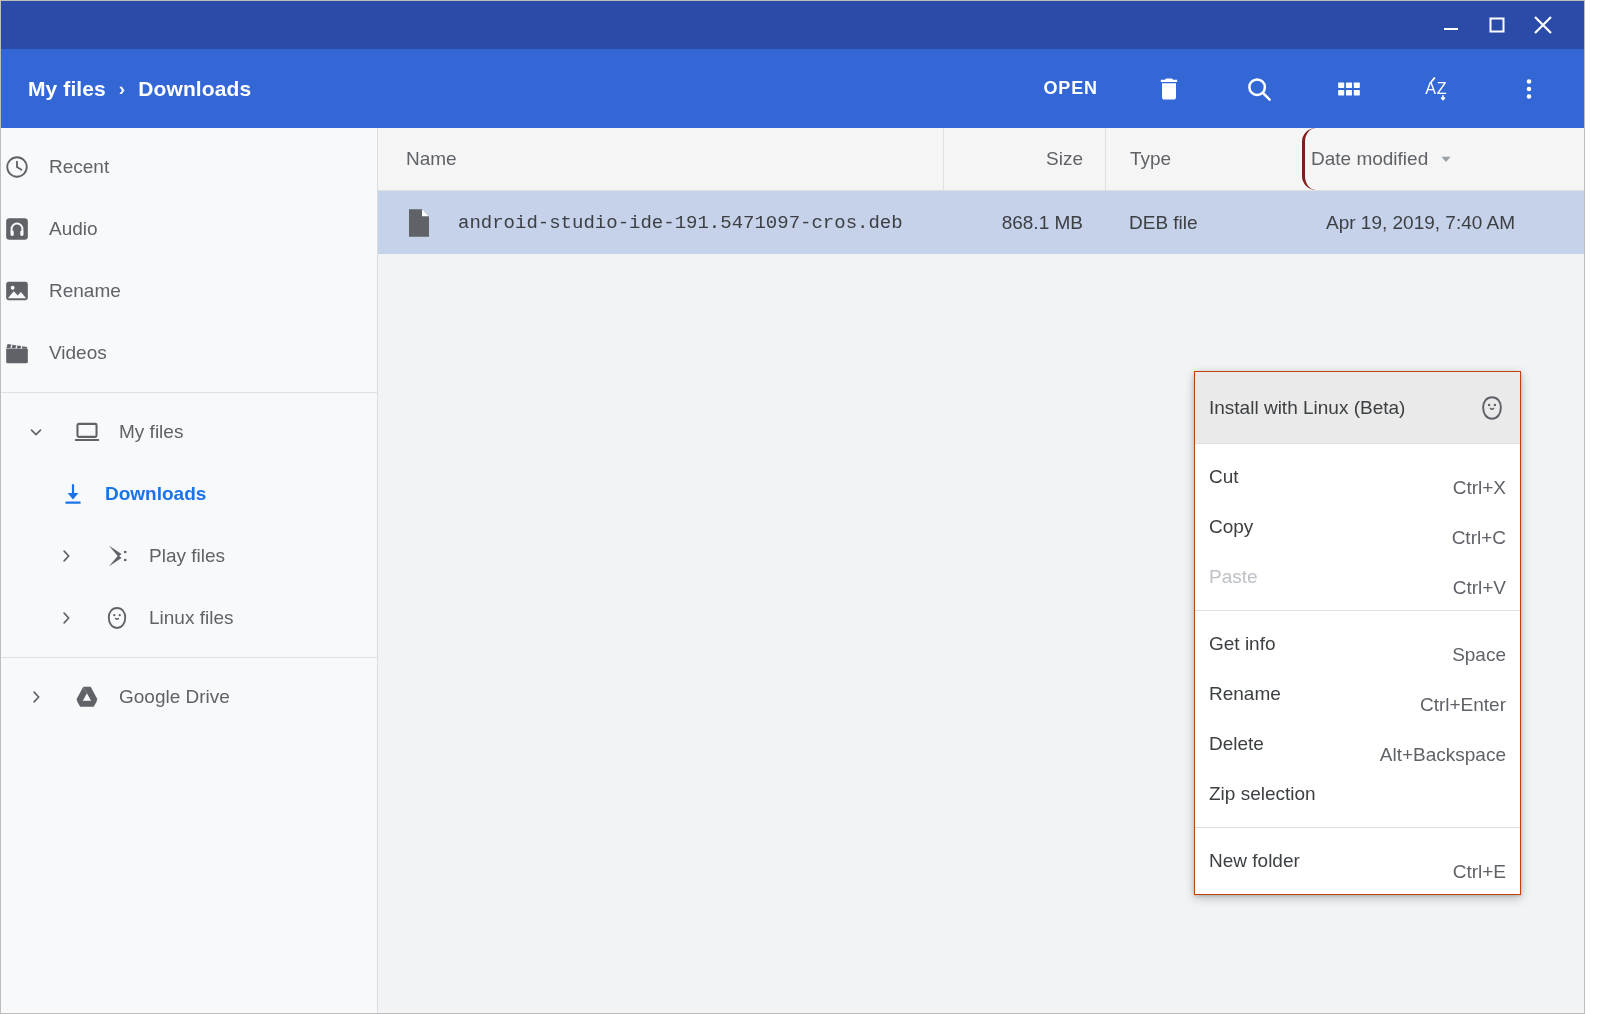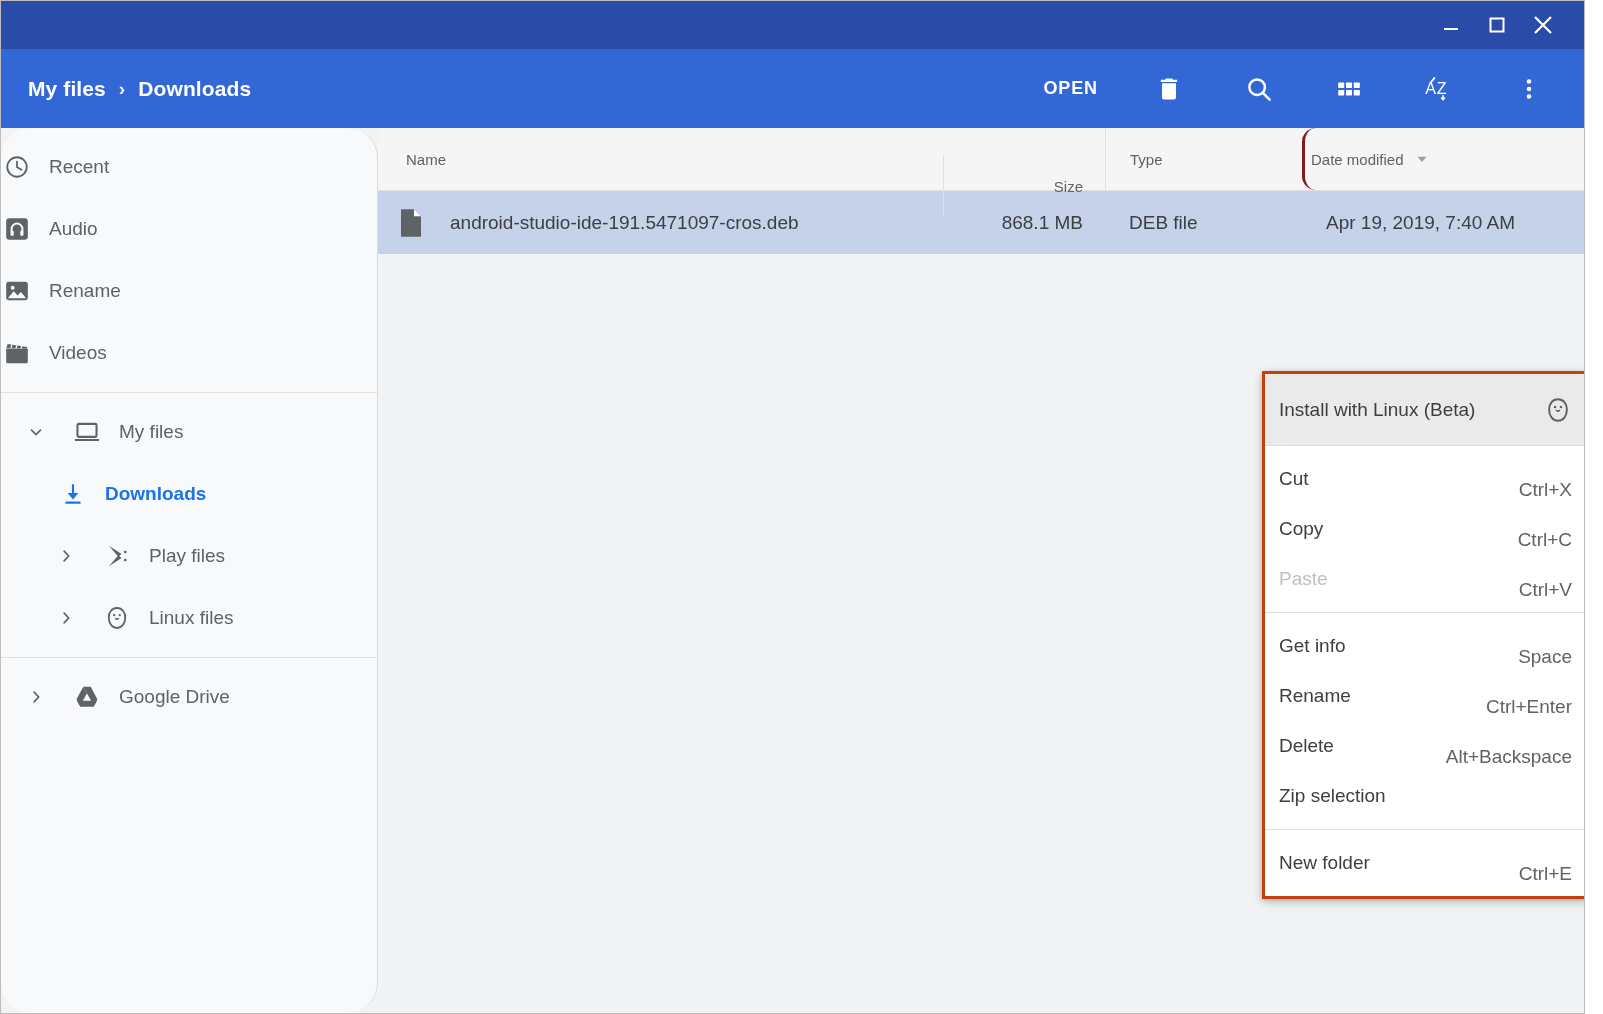--- a/index.html
+++ b/index.html
@@ -106,21 +106,20 @@
   }
 
   
   #sidebar {
     width: 377px;
     background: #f8f9fa;
     border-right: 1px solid #dadce0;
     box-sizing: border-box;
     overflow: hidden;
     flex-shrink: 0;
-    border-radius: 30px;
   }
   .nav-section { padding: 8px 0; }
   .nav-section + .nav-section { border-top: 1px solid #e0e0e0; }
 
   .nav-item {
     display: flex;
     align-items: center;
     height: 62px;
     cursor: default;
     color: #5f6368;
@@ -154,26 +153,26 @@
 
   
   #main {
     flex: 1;
     position: relative;
     background: #f1f3f4;
     overflow: hidden;
   }
   #list-header {
     display: flex;
-    align-items: flex-start;
+    align-items: flex-end;
     height: 63px;
     background: #f5f5f5;
     border-bottom: 1px solid #e0e0e0;
     color: #5f6368;
-    font-size: 15px;
+    font-size: 19px;
     box-sizing: border-box;
   }
   .col {
     box-sizing: border-box;
     display: flex;
     align-items: center;
     height: 100%;
     cursor: default;
   }
   .col.name      { width: 565px; padding-left: 28px; }
@@ -190,39 +189,39 @@
     display: flex;
     align-items: center;
     height: 63px;
     background: #c6d1ea;
     color: #3c4043;
     font-size: 19px;
     cursor: default;
     box-sizing: border-box;
   }
   .cell { box-sizing: border-box; display: flex; align-items: center; height: 100%; }
-  .cell.name { width: 565px; padding-left: 20px; }
+  .cell.name { width: 565px; padding-left: 28px; font-family: Liberation Mono, monospace; }
   .cell.name .file-icon { margin-right: 26px; display: flex; align-items: center; }
   .cell.size { width: 162px; justify-content: flex-end; padding-right: 22px; }
   .cell.type { width: 197px; padding-left: 24px; }
   .cell.date { flex: 1; padding-left: 24px; }
 
   #list-empty {
     background: #f1f3f4;
     height: 700px;
   }
 
   
   #context-menu {
     position: absolute;
-    left: 884px;
+    left: 816px;
     top: 243px;
     width: 327px;
     background: #ffffff;
-    border: 3px solid #c2410c;
+    border: 1px solid #c2410c;
     box-shadow: 0 3px 10px rgba(0,0,0,0.22), 0 1px 3px rgba(0,0,0,0.16);
     box-sizing: border-box;
     padding: 0;
     z-index: 50;
   }
   .menu-group { padding: 8px 0; }
   .menu-group + .menu-group { border-top: 1px solid #e0e0e0; }
   .menu-group.first { padding: 0; }
 
   .menu-item {

